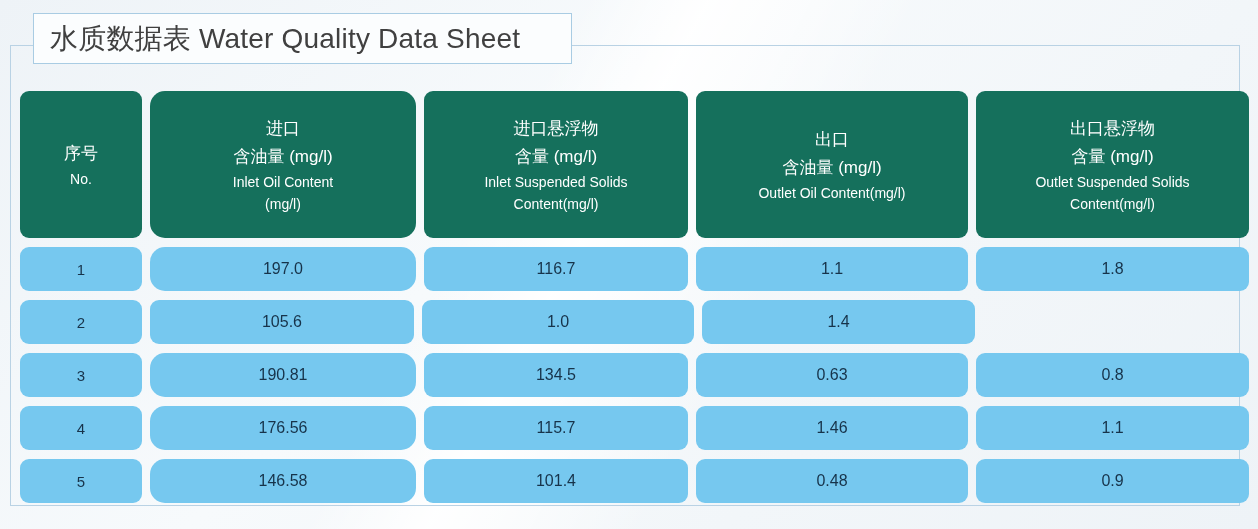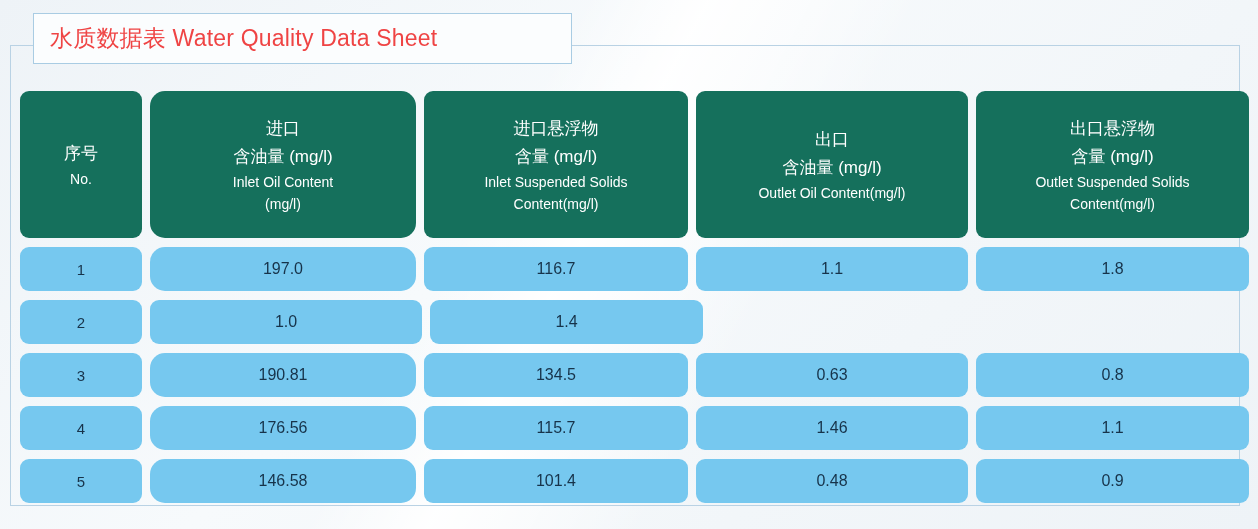--- a/index.html
+++ b/index.html
@@ -78,22 +78,22 @@
     width: 539px;
     height: 51px;
     box-sizing: border-box;
     border: 1px solid #a9cce3;
     background: #fbfdfe;
     display: flex;
     align-items: center;
     padding-left: 16px;
   }
   .title-text {
-    font-size: 23px;
-    color: #ef4444;
+    font-size: 28px;
+    color: #404040;
     letter-spacing: 0.2px;
     white-space: nowrap;
     font-weight: 400;
   }
 
   .table {
     position: absolute;
     left: 20px;
     top: 91px;
     width: 1213px;
@@ -198,20 +198,21 @@
       </div>
       <div class="row data-row">
         <div class="cell c0">1</div>
         <div class="cell c1">197.0</div>
         <div class="cell c2">116.7</div>
         <div class="cell c3">1.1</div>
         <div class="cell c4">1.8</div>
       </div>
       <div class="row data-row">
         <div class="cell c0">2</div>
+        <div class="cell c2">105.6</div>
         <div class="cell c3">1.0</div>
         <div class="cell c4">1.4</div>
       </div>
       <div class="row data-row">
         <div class="cell c0">3</div>
         <div class="cell c1">190.81</div>
         <div class="cell c2">134.5</div>
         <div class="cell c3">0.63</div>
         <div class="cell c4">0.8</div>
       </div>

